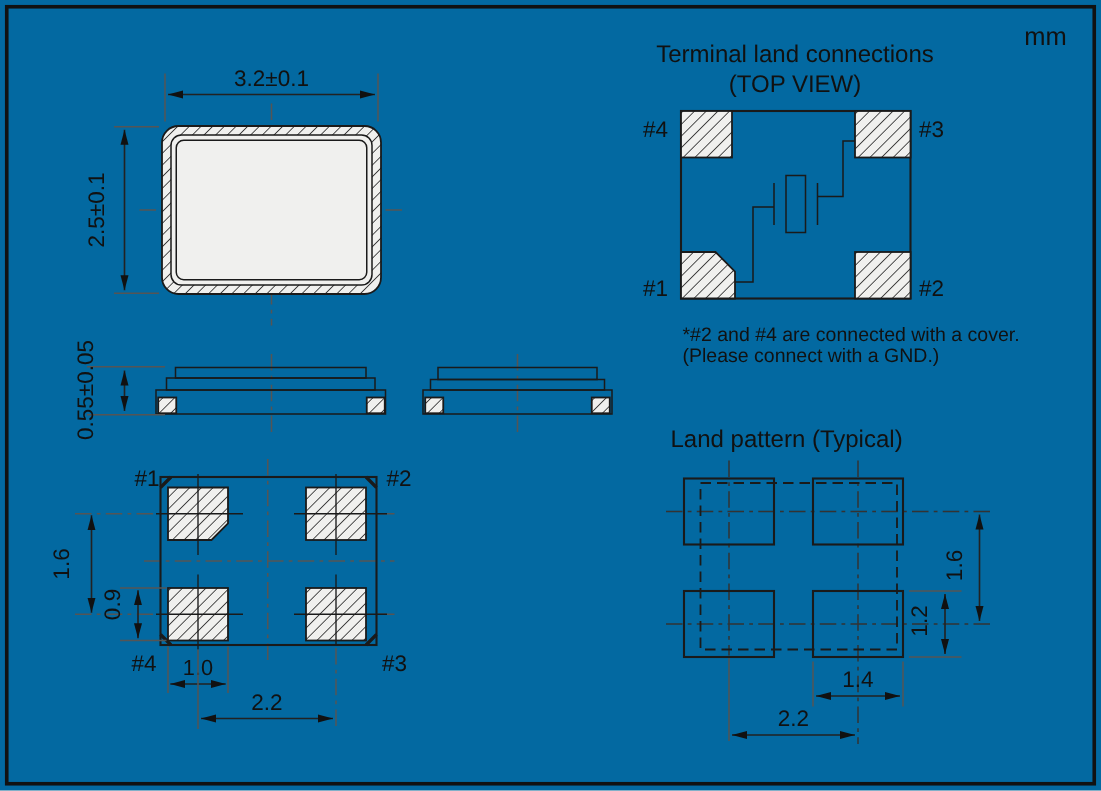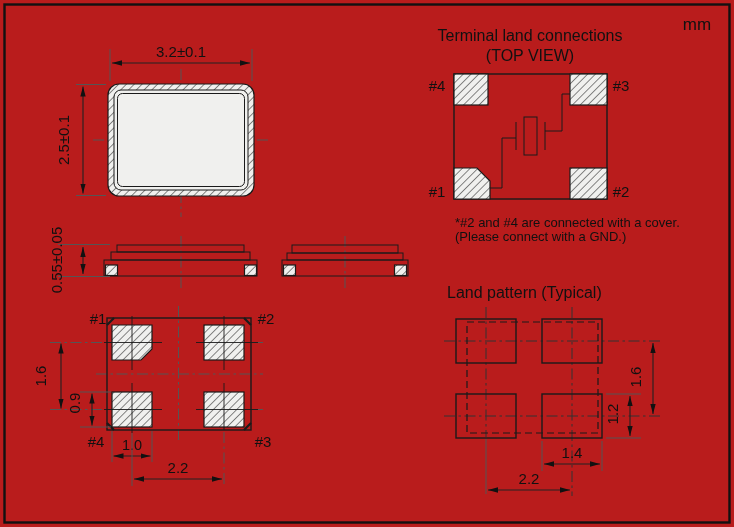--- a/index.html
+++ b/index.html
@@ -1,16 +1,16 @@
 <!DOCTYPE html>
 <html><head>
 <meta charset="utf-8">
 <style>
   html,body{margin:0;padding:0;background:#e8e8e8;}
-  #stage{position:relative;width:734px;height:527px;background:#b91c1c;overflow:hidden;}
+  #stage{position:relative;width:734px;height:527px;background:#0369a1;overflow:hidden;}
   svg{position:absolute;left:0;top:0;}
   text{font-family:"Liberation Sans","DejaVu Sans",sans-serif;fill:#111;}
   .t15{font-size:15px;}
   .t16{font-size:16px;}
   .t17{font-size:17px;}
   .t13{font-size:13px;}
   .t14{font-size:14.5px;}
   .outline{fill:none;stroke:#1a1a1a;stroke-width:1.4;}
   .thin{fill:none;stroke:#1a1a1a;stroke-width:1;}
   .cl{fill:none;stroke:#555;stroke-width:1;stroke-dasharray:11 3.5 2.5 3.5;}

